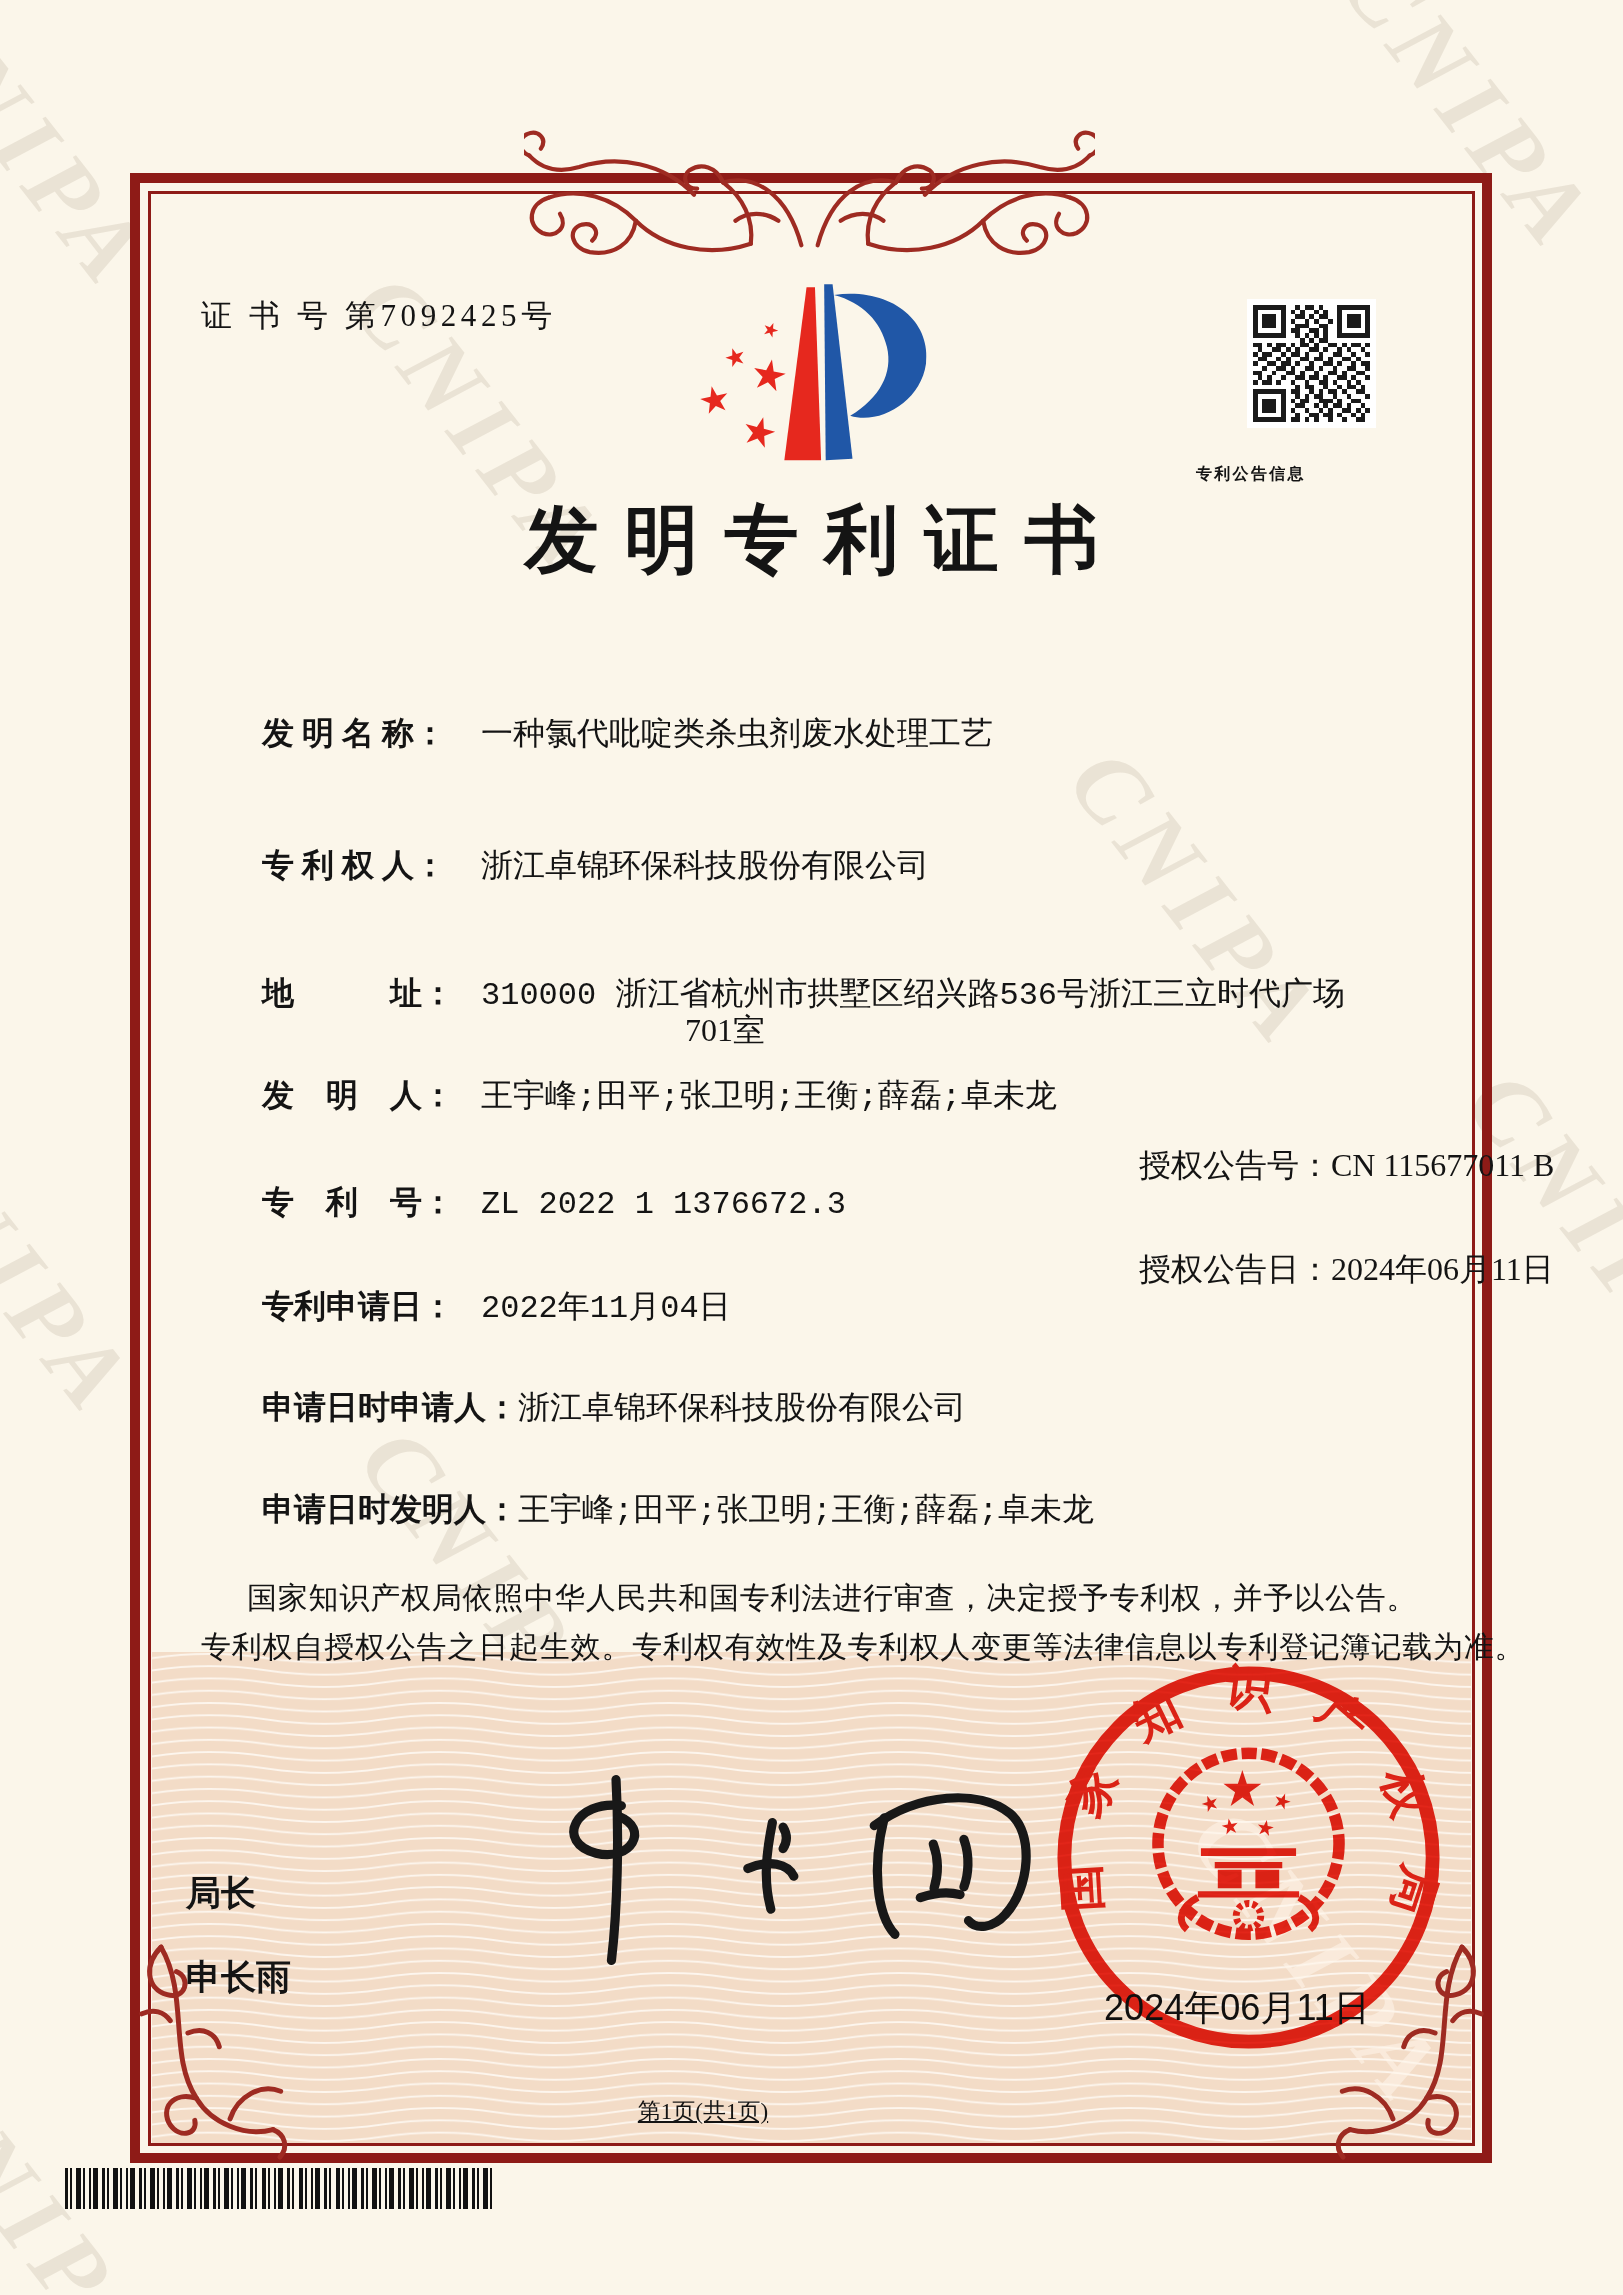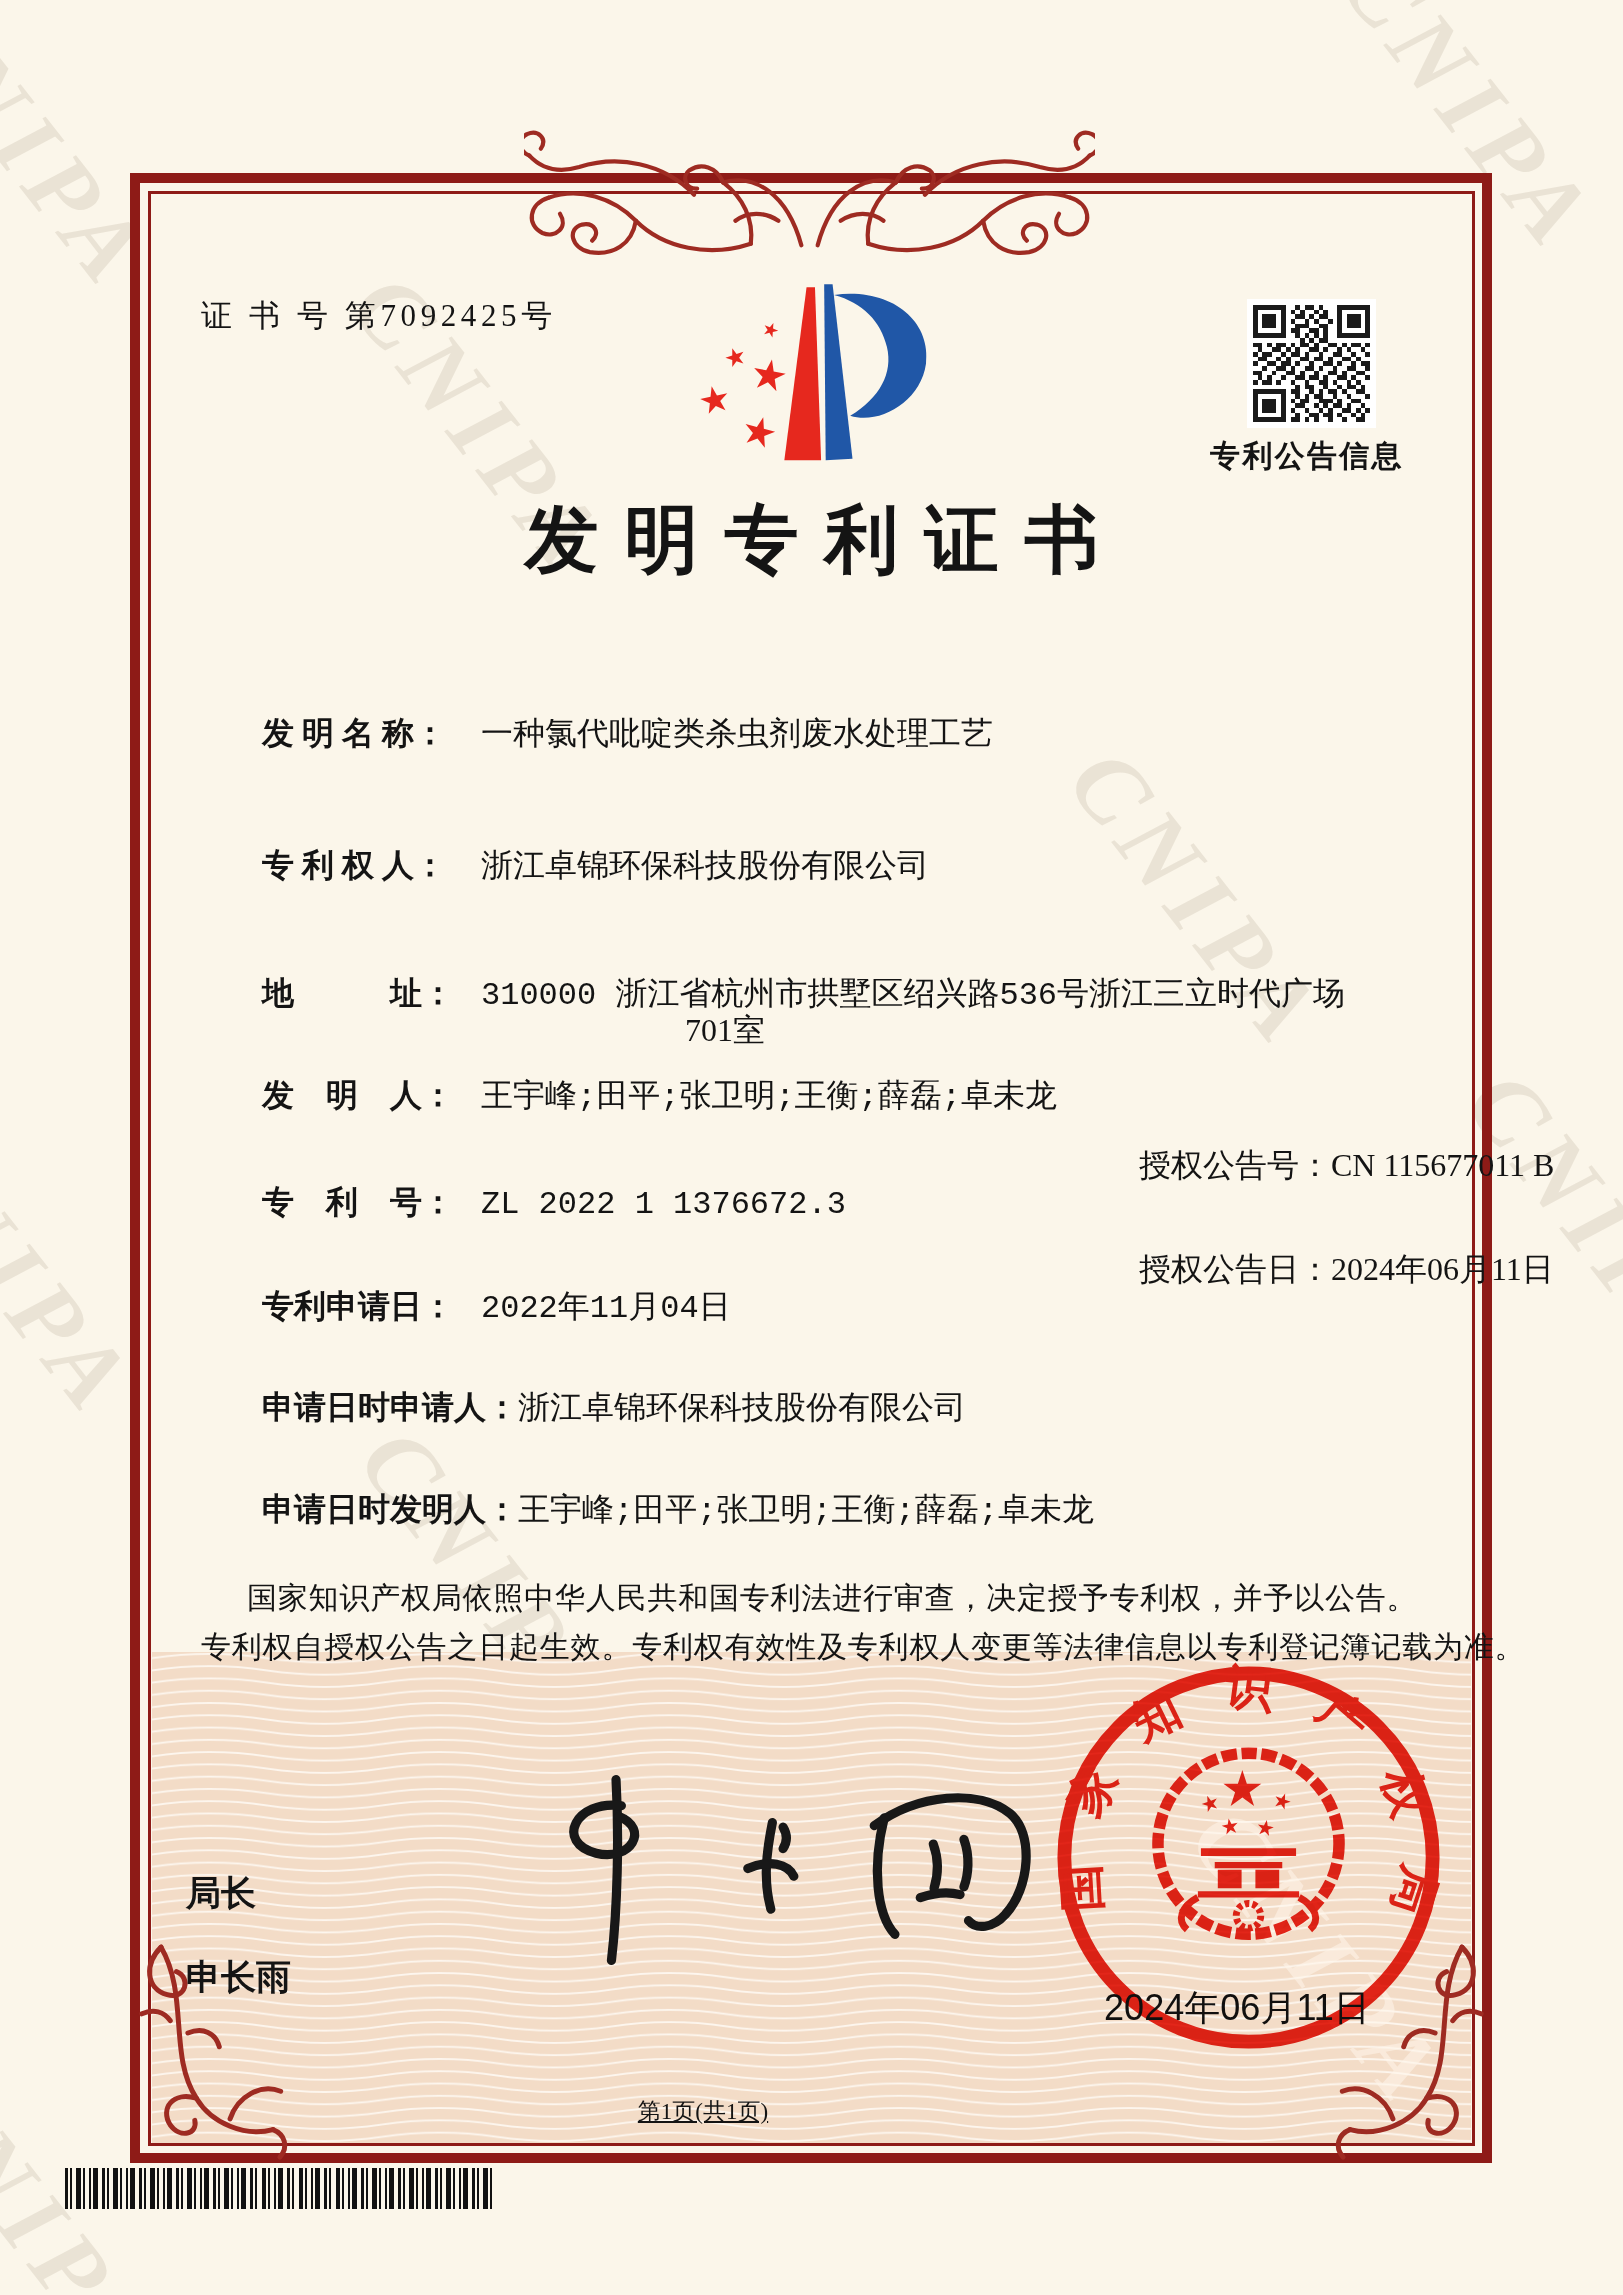--- a/index.html
+++ b/index.html
@@ -17,22 +17,22 @@
                border:3.1px solid #8e1b17;box-sizing:border-box;}
   
   .waves{position:absolute;left:152px;top:1652px;}
   
   .orn{position:absolute;}
   .mirror{transform:scaleX(-1);}
   
   .cert-no{position:absolute;left:201px;top:295px;font-size:31px;letter-spacing:4.6px;}
   .logo{position:absolute;left:694px;top:281px;}
   .qr{position:absolute;left:1247px;top:299px;background:#fff;padding:6.1px;}
-  .qr-caption{position:absolute;left:1196px;top:436px;width:222px;text-align:center;
-              font-size:30px;font-weight:bold;letter-spacing:2.3px;}
+  .qr-caption{position:absolute;left:1196px;top:464px;width:222px;text-align:left;
+              font-size:16px;font-weight:bold;letter-spacing:2.3px;}
   .doc-title{position:absolute;left:0;top:491px;width:1623px;text-align:center;
              font-size:74px;font-weight:bold;letter-spacing:26px;text-indent:26px;}
   
   .row{position:absolute;left:230px;font-size:32px;white-space:pre;}
   .row .lbl{display:inline-block;min-width:219px;white-space:pre;font-weight:bold;}
   .row .lbl.long{min-width:0;}
   .row .val{white-space:pre;font-family:Liberation Mono, monospace;}
   .col2{position:absolute;left:909px;top:0;white-space:pre;}
   .addr2{position:absolute;left:455px;top:49px;margin-top:25px;}
   

